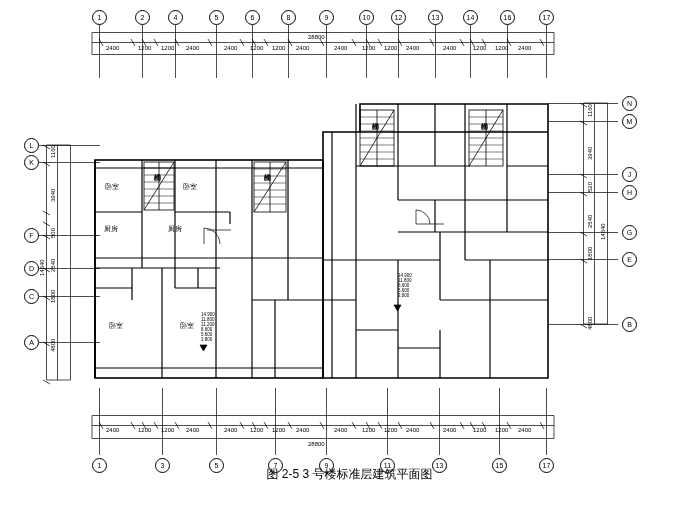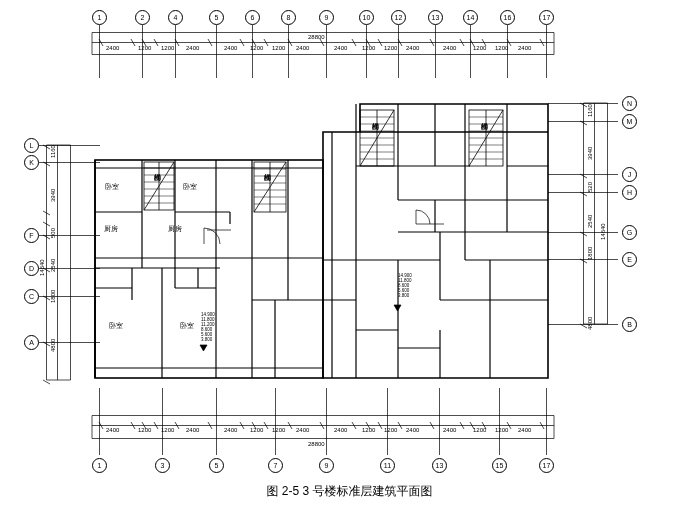--- a/index.html
+++ b/index.html
@@ -506,15 +506,15 @@
         <line x1="207" y1="230" x2="231" y2="230"></line>
       </g>
 
       <g stroke="#000" stroke-width="0.7" fill="#000">
         <polygon points="200,345 207,345 203.5,351"></polygon>
         <polygon points="394,305 401,305 397.5,311"></polygon>
       </g>
     </g>
   </svg>
 
-  <div class="caption" style="top:483px;">图 2-5 3 号楼标准层建筑平面图</div>
+  <div class="caption" style="top:466px;">图 2-5 3 号楼标准层建筑平面图</div>
 
 </div>
 
 </body></html>

